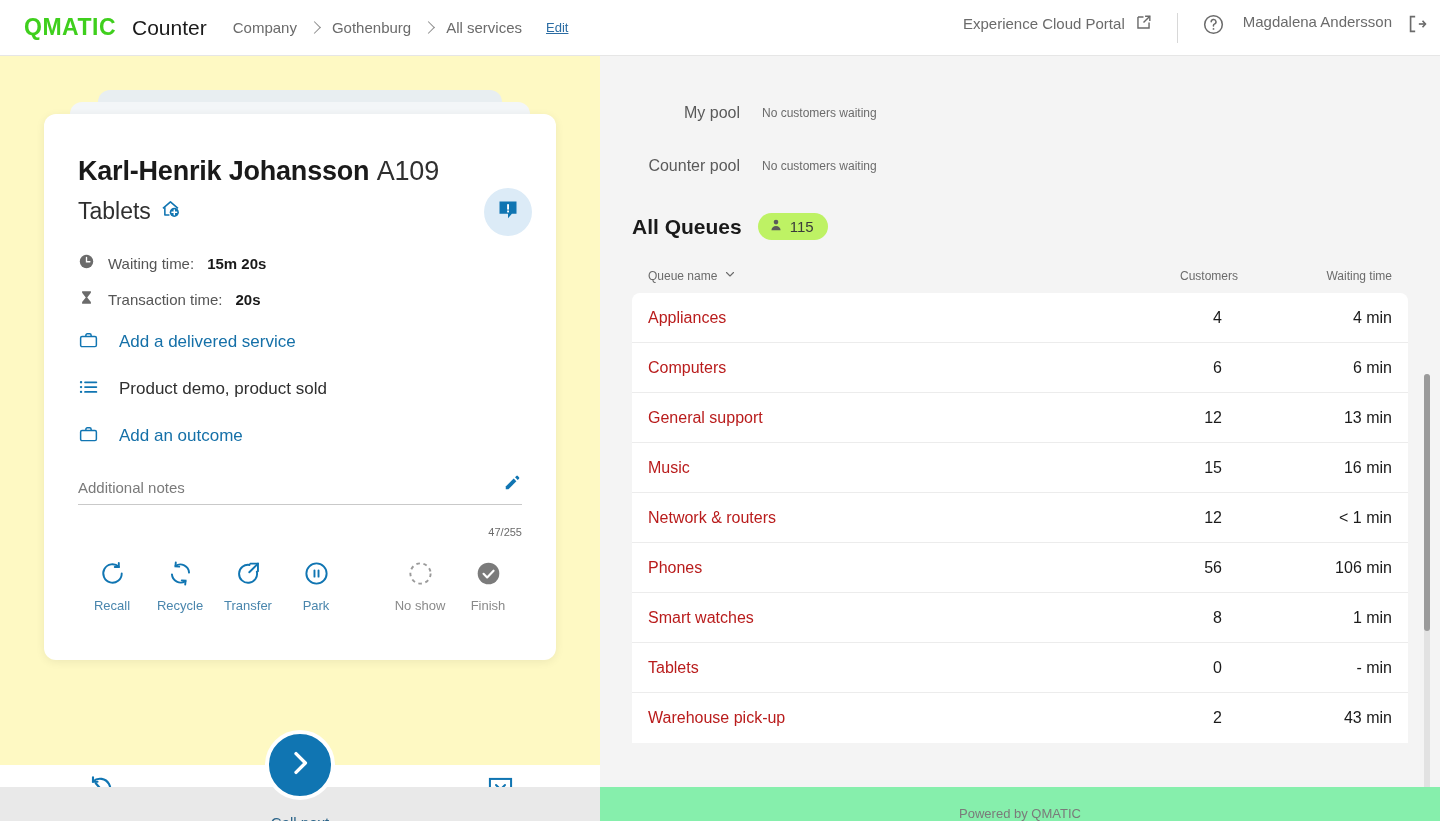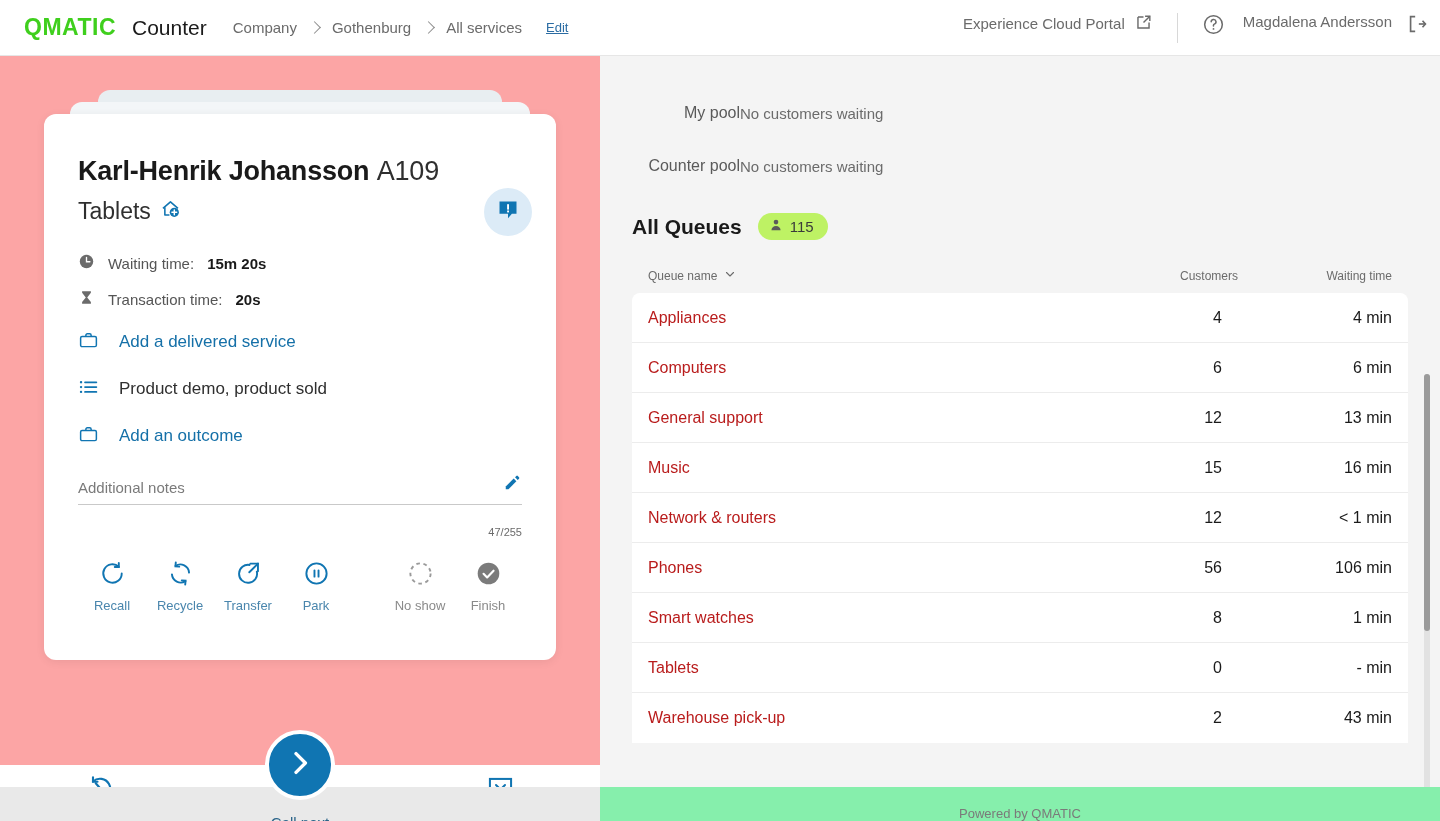--- a/index.html
+++ b/index.html
@@ -31,21 +31,21 @@
   .header-right { margin-left:auto; display:flex; align-items:flex-start; padding-right:12px; }
   .ecp { display:flex; align-items:center; gap:9px; font-size:15px; color:#6b6b6b; cursor:pointer; }
   .hdr-div { width:1px; height:30px; background:#d8d8d8; margin:0 24px; }
   .help-ic { cursor:pointer; display:flex; }
   .user-name { font-size:15px; color:#6b6b6b; margin:0 14px 0 18px; }
   .logout-ic { cursor:pointer; display:flex; }
 
   
   .left {
     position:absolute; top:56px; left:0; width:600px; height:765px;
-    background:#fca5a5;
+    background:#fef9c3;
   }
   .stack2 { position:absolute; left:98px; top:34px; width:404px; height:60px;
             background:#e8eef1; border-radius:12px; }
   .stack1 { position:absolute; left:70px; top:46px; width:460px; height:60px;
             background:#f3f6f8; border-radius:12px; }
   .card {
     position:absolute; left:44px; top:58px; width:512px; height:546px;
     background:#ffffff; border-radius:12px;
     box-shadow:0 2px 10px rgba(0,0,0,.07);
     padding:42px 34px 0 34px;
@@ -93,21 +93,21 @@
          display:flex; align-items:center; justify-content:center; cursor:pointer;
          z-index:5; }
   .fab-lbl { position:absolute; left:0; top:758px; width:600px; text-align:center;
              font-size:15px; color:#2b6489; z-index:6; pointer-events:none; }
 
   
   .right { position:absolute; top:56px; left:600px; width:840px; height:765px;
            background:#f4f4f4; }
   .pool-row { display:flex; align-items:center; margin-top:0; }
   .pool-label { width:140px; text-align:right; font-size:16px; color:#5a5a5a; }
-  .pool-val { font-size:15px; color:#6b6b6b; }
+  .pool-val { margin-left:22px; font-size:12px; color:#6b6b6b; }
   .pools { padding-top:48px; }
   .pools .pool-row + .pool-row { margin-top:35px; }
 
   .queues-head { display:flex; align-items:center; margin:38px 0 0 32px; }
   .queues-title { font-size:21px; color:#1a1a1a;font-weight:bold; }
   .qbadge { display:flex; align-items:center; gap:7px; margin-left:16px;
             background:#bef264; border-radius:14px; padding:5px 14px 5px 11px;
             font-size:15px; color:#3a3a3a; }
 
   .tbl-head { display:flex; align-items:center; margin:28px 32px 0 32px; }

